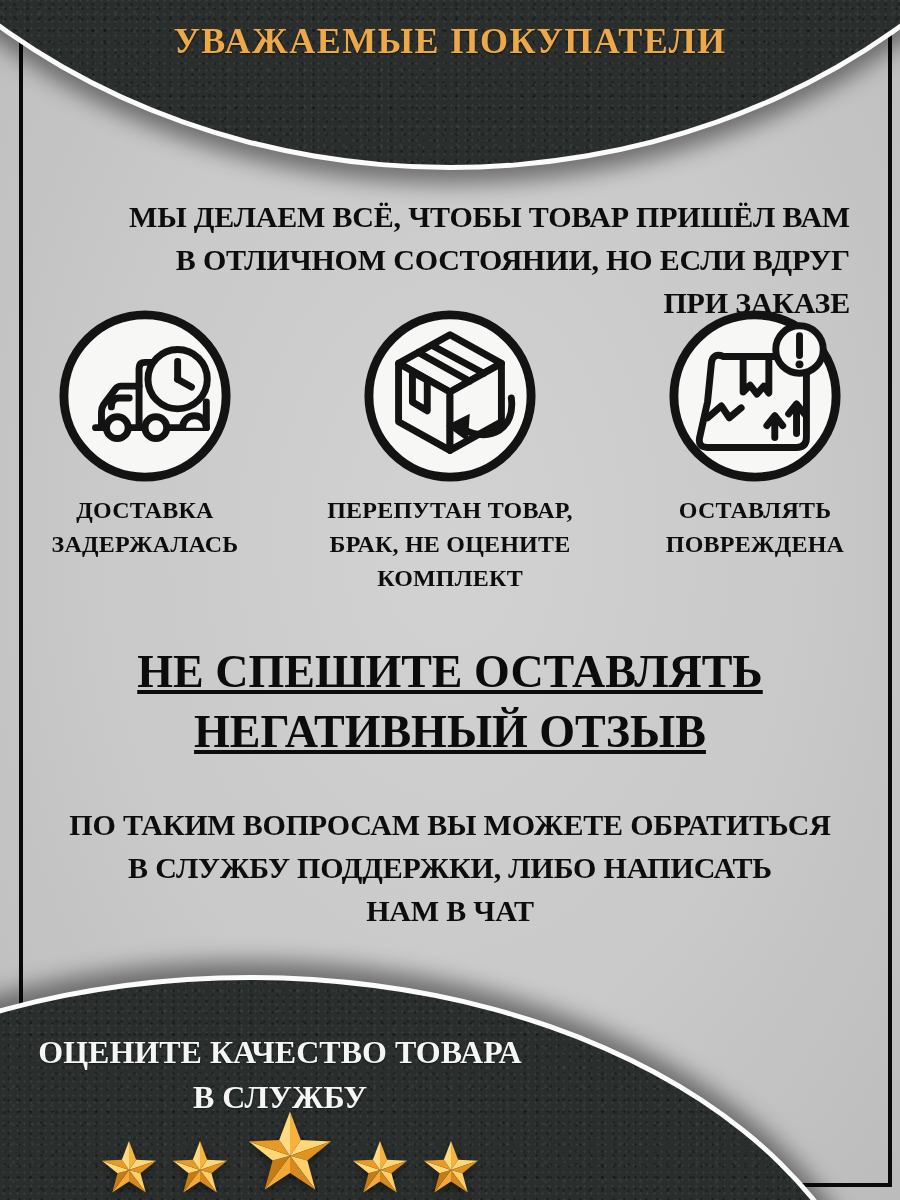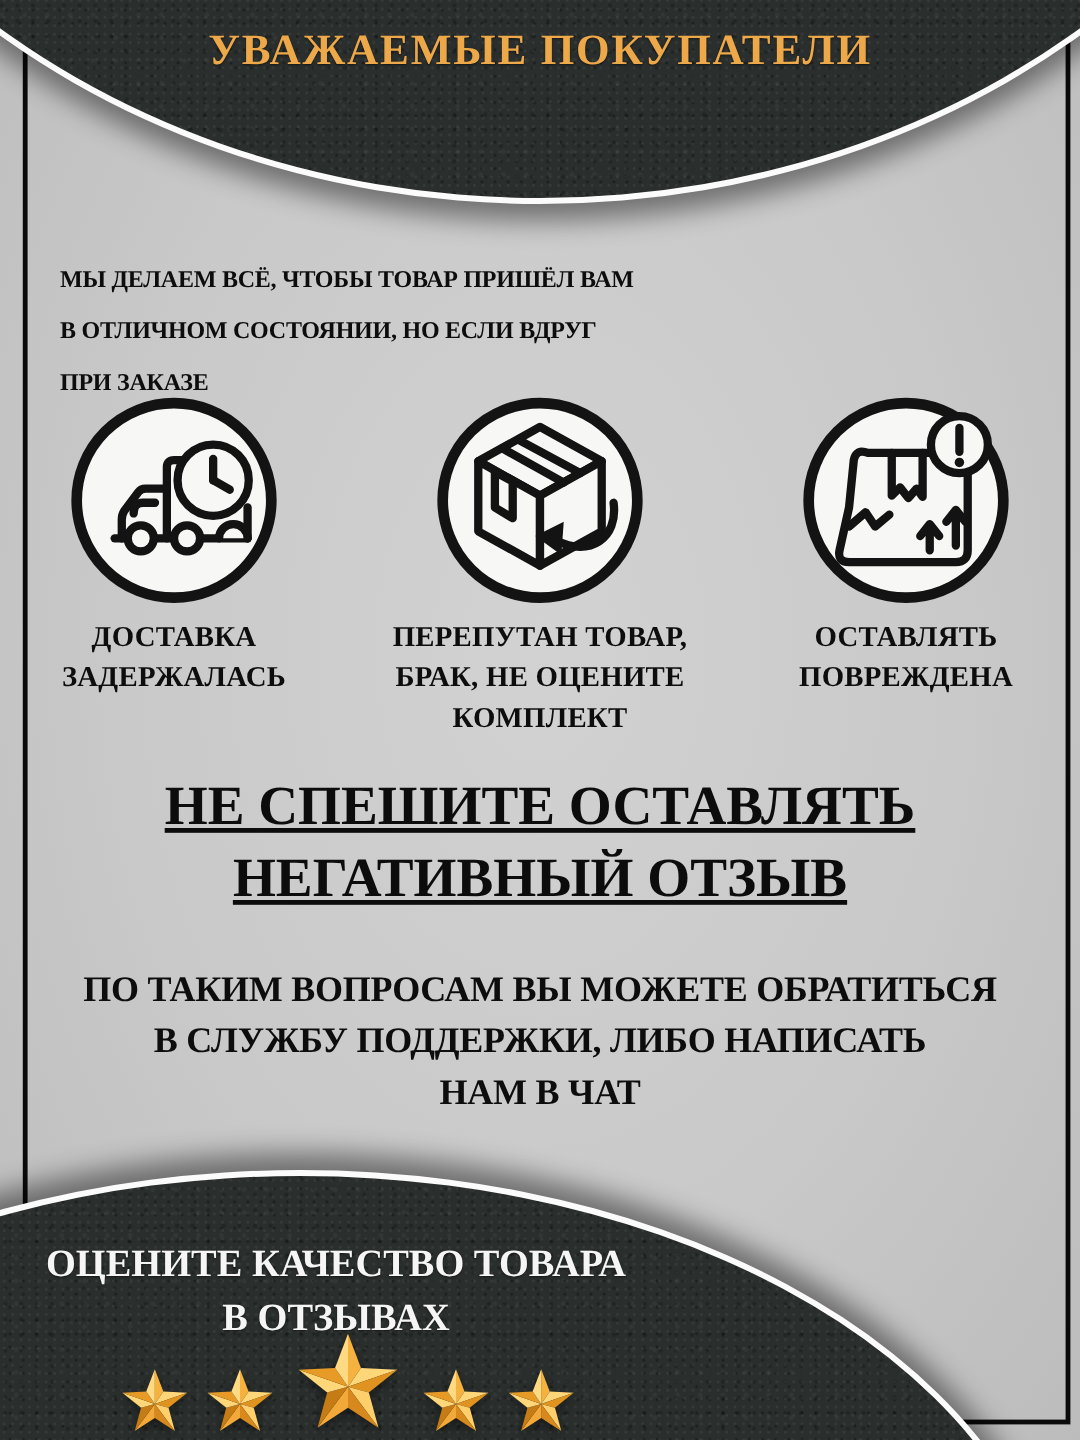--- a/index.html
+++ b/index.html
@@ -49,26 +49,26 @@
     font-size:36px; letter-spacing:1.5px; color:#eda84a;
     text-shadow:0 1px 2px rgba(0,0,0,0.55);
   }
   .header-sub {
     position:absolute; top:76px; left:0; width:900px; text-align:center;
     font-size:31px; line-height:41px; color:#f4f4f4;
     text-shadow:0 1px 2px rgba(0,0,0,0.55);
   }
 
   .intro {
-    position:absolute; top:212px; left:50px; width:800px; text-align:left;
-    font-size:20px; line-height:43px; color:#0d0d0d; letter-spacing:-0.2px;
+    position:absolute; top:195px; left:50px; width:800px; text-align:right;
+    font-size:30px; line-height:43px; color:#0d0d0d; letter-spacing:-0.2px;
   }
 
   .issues-row {
-    position:absolute; top:328px; left:0; width:900px;
+    position:absolute; top:307px; left:0; width:900px;
     display:flex;
   }
   .issue-col { display:flex; flex-direction:column; align-items:center; }
   .issue-col.c1 { width:290px; }
   .issue-col.c2 { width:320px; }
   .issue-col.c3 { width:290px; }
   .issue-icon { width:178px; height:178px; }
   .issue-label {
     margin-top:8px; text-align:center;
     font-size:24px; line-height:34px; color:#0d0d0d; letter-spacing:0.2px;
@@ -181,21 +181,21 @@
 
     </div>
 
     <div class="warning-title pre">НЕ СПЕШИТЕ ОСТАВЛЯТЬ
 НЕГАТИВНЫЙ ОТЗЫВ</div>
     <div class="warning-body pre">ПО ТАКИМ ВОПРОСАМ ВЫ МОЖЕТЕ ОБРАТИТЬСЯ
 В СЛУЖБУ ПОДДЕРЖКИ, ЛИБО НАПИСАТЬ
 НАМ В ЧАТ</div>
 
     <div class="footer-text pre">ОЦЕНИТЕ КАЧЕСТВО ТОВАРА
-В ОТЗЫВАХ</div>
+В СЛУЖБУ</div>
     <div class="stars-row">
         <svg viewBox="0 0 100 100" class="star-icon">
           <polygon points="50,55 50,8 61.5,38.2" fill="#f6b23f"></polygon>
           <polygon points="50,55 61.5,38.2 93.7,39.8" fill="#ffd678"></polygon>
           <polygon points="50,55 93.7,39.8 68.5,60" fill="#e0931f"></polygon>
           <polygon points="50,55 68.5,60 77,91.2" fill="#ffcf6b"></polygon>
           <polygon points="50,55 77,91.2 50,73.5" fill="#d8891d"></polygon>
           <polygon points="50,55 50,73.5 23,91.2" fill="#f3a93a"></polygon>
           <polygon points="50,55 23,91.2 31.5,60" fill="#c67c15"></polygon>
           <polygon points="50,55 31.5,60 6.3,39.8" fill="#ffd678"></polygon>

